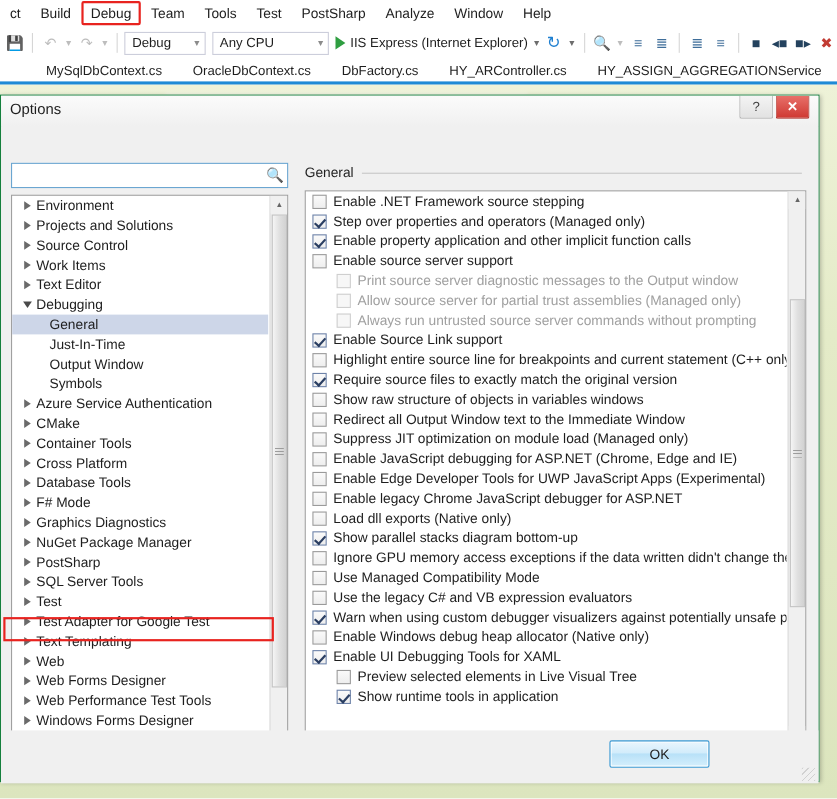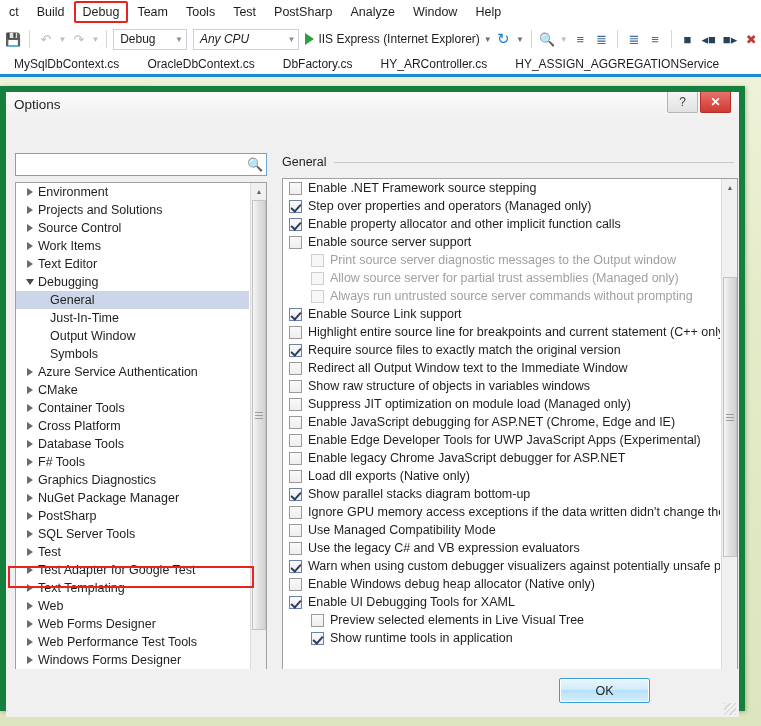--- a/index.html
+++ b/index.html
@@ -48,37 +48,38 @@
   .tb-combo .cb-arrow { color: #8b8b8b; font-size: 8px; margin-left: 6px; }
   .tb-run { display: inline-flex; align-items: center; gap: 4px; font-size: 12px; color: #1e1e1e; padding-left: 4px; }
   .tri-play { width: 0; height: 0; border-left: 9px solid #2f9e41; border-top: 6px solid transparent; border-bottom: 6px solid transparent; }
   .drop-caret { color: #6d6d6d; font-size: 8px; }
 
   .tabstrip {
     position: absolute; left: 0; top: 54px; width: 761px; height: 22px;
     background: #ffffff;
     display: flex; align-items: flex-end;
     white-space: nowrap;
+    justify-content: flex-end;
   }
   .doc-tab {
     font-size: 12px; color: #1e1e1e; padding: 2px 14px 4px 14px; line-height: 15px;
   }
   .tab-underline { position: absolute; left: 0; top: 74px; width: 761px; height: 3px; background: #1e8ad6; }
   .vs-body { position: absolute; left: 0; top: 77px; width: 761px; height: 649px;
     background: linear-gradient(180deg,#eef2d8 0%, #e4ebc8 35%, #dce5be 100%); }
   .vs-body-art1 { position: absolute; left: 150px; top: 8px; width: 330px; height: 12px;
     background: rgba(255,255,255,0.45); filter: blur(2px); }
   .vs-body-art2 { position: absolute; left: 520px; top: 200px; width: 130px; height: 180px;
     background: rgba(255,200,200,0.28); filter: blur(8px); border-radius: 40%; }
 
   
   .dialog {
     position: absolute; left: 0px; top: 86px; width: 745px; height: 625px;
     background: #f0f0f0;
-    border: 6px solid #15803d;
+    border: 1px solid #15803d;
     box-shadow: 1px 1px 4px rgba(0,0,0,0.25);
   }
   .dlg-titlebar {
     position: relative; height: 28px;
     background: linear-gradient(180deg,#fbfbfb 0%,#f0f0f0 100%);
   }
   .dlg-title {
     position: absolute; left: 8px; top: 5px; font-size: 13.5px; color: #1e1e1e;
   }
   .dlg-btns { position: absolute; right: 8px; top: 0px; display: flex; gap: 2px; }
@@ -248,21 +249,21 @@
       <span class="tb-sep"></span>
       <span class="tb-ico dim">↶</span>
       <span class="tb-ico dim" style="width:10px;font-size:8px;">▼</span>
       <span class="tb-ico dim">↷</span>
       <span class="tb-ico dim" style="width:10px;font-size:8px;">▼</span>
       <span class="tb-sep"></span>
       <span class="tb-combo" style="width:76px;">
         <span>Debug</span>
         <span class="cb-arrow">▼</span>
       </span>
-      <span class="tb-combo" style="width:110px;margin-left:4px;font-style:italic;">
+      <span class="tb-combo" style="width:110px;margin-left:4px;">
         <span>Any CPU</span>
         <span class="cb-arrow">▼</span>
       </span>
       <span class="tb-run">
         <span class="tri-play"></span>
         <span>IIS Express (Internet Explorer)</span>
         <span class="drop-caret">▼</span>
       </span>
       <span class="tb-ico" style="color:#1e7fd0;font-size:15px;">↻</span>
       <span class="tb-ico" style="width:10px;font-size:8px;color:#6d6d6d;">▼</span>
@@ -390,21 +391,21 @@
             <div class="tree-item">
               <span class="tw">
                 <span class="arrow-collapsed"></span>
               </span>
               <span>Database Tools</span>
             </div>
             <div class="tree-item">
               <span class="tw">
                 <span class="arrow-collapsed"></span>
               </span>
-              <span>F# Tools</span>
+              <span>F# Mode</span>
             </div>
             <div class="tree-item">
               <span class="tw">
                 <span class="arrow-collapsed"></span>
               </span>
               <span>Graphics Diagnostics</span>
             </div>
             <div class="tree-item">
               <span class="tw">
                 <span class="arrow-collapsed"></span>
@@ -491,21 +492,21 @@
             <div class="opt-row">
               <span class="cb"></span>
               <span>Enable .NET Framework source stepping</span>
             </div>
             <div class="opt-row">
               <span class="cb checked"></span>
               <span>Step over properties and operators (Managed only)</span>
             </div>
             <div class="opt-row">
               <span class="cb checked"></span>
-              <span>Enable property allocator and other implicit function calls</span>
+              <span>Enable property application and other implicit function calls</span>
             </div>
             <div class="opt-row">
               <span class="cb"></span>
               <span>Enable source server support</span>
             </div>
             <div class="opt-row indent1 disabled">
               <span class="cb disabled"></span>
               <span>Print source server diagnostic messages to the Output window</span>
             </div>
             <div class="opt-row indent1 disabled">
@@ -523,25 +524,25 @@
             <div class="opt-row">
               <span class="cb"></span>
               <span>Highlight entire source line for breakpoints and current statement (C++ only)</span>
             </div>
             <div class="opt-row">
               <span class="cb checked"></span>
               <span>Require source files to exactly match the original version</span>
             </div>
             <div class="opt-row">
               <span class="cb"></span>
+              <span>Show raw structure of objects in variables windows</span>
+            </div>
+            <div class="opt-row">
+              <span class="cb"></span>
               <span>Redirect all Output Window text to the Immediate Window</span>
-            </div>
-            <div class="opt-row">
-              <span class="cb"></span>
-              <span>Show raw structure of objects in variables windows</span>
             </div>
             <div class="opt-row">
               <span class="cb"></span>
               <span>Suppress JIT optimization on module load (Managed only)</span>
             </div>
             <div class="opt-row">
               <span class="cb"></span>
               <span>Enable JavaScript debugging for ASP.NET (Chrome, Edge and IE)</span>
             </div>
             <div class="opt-row">

